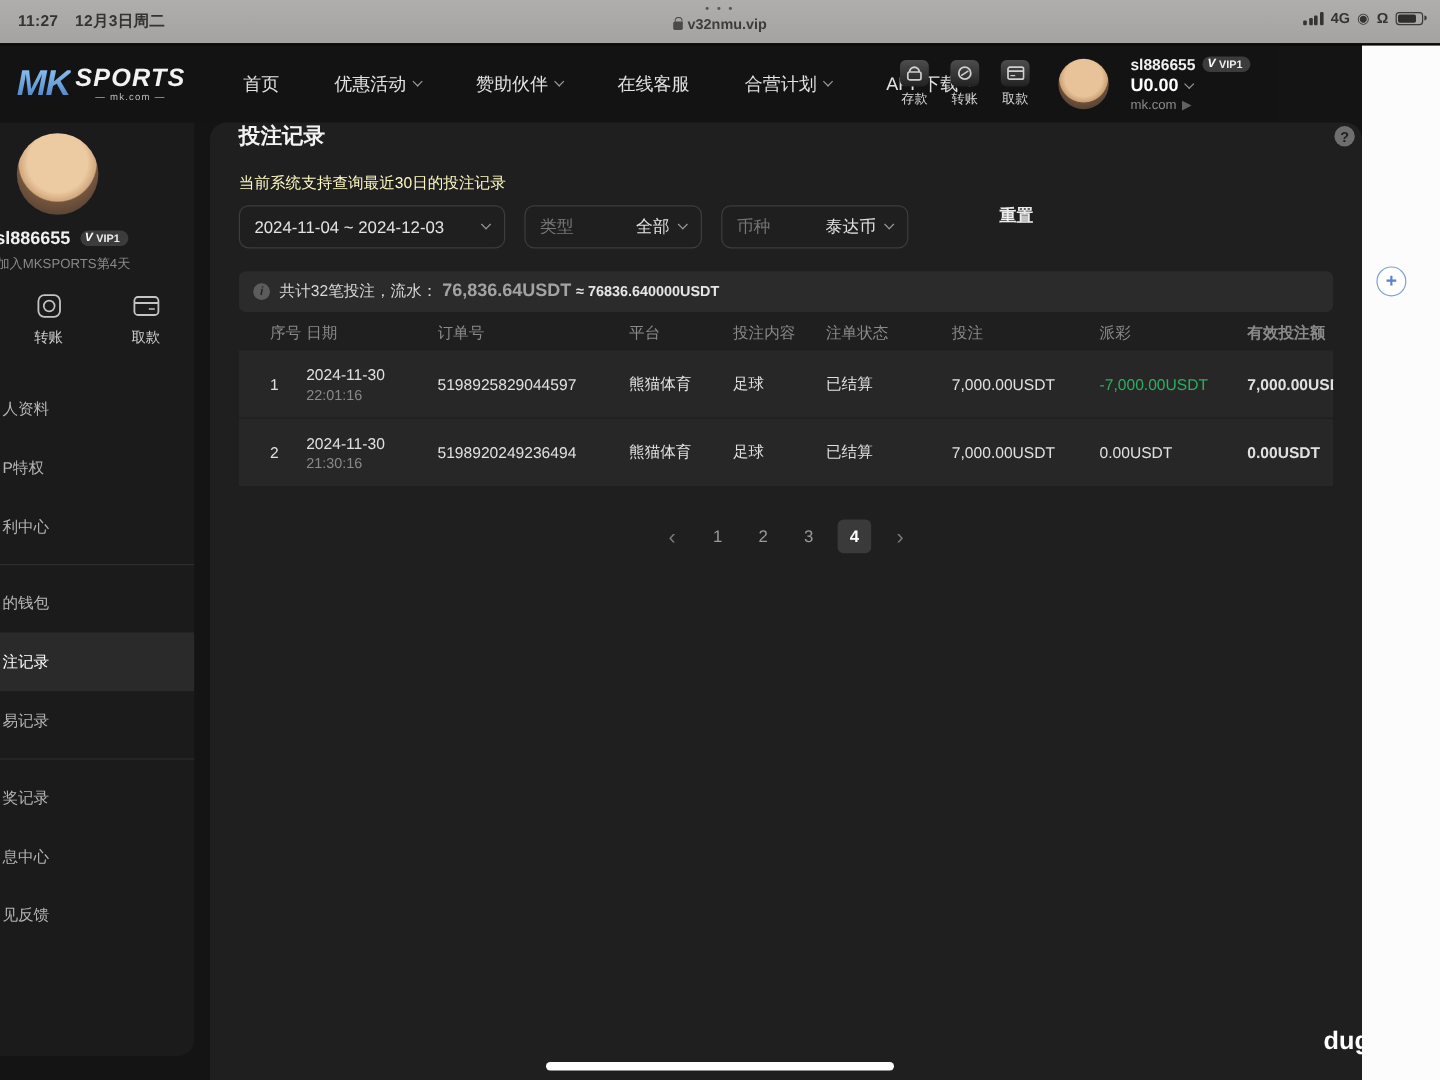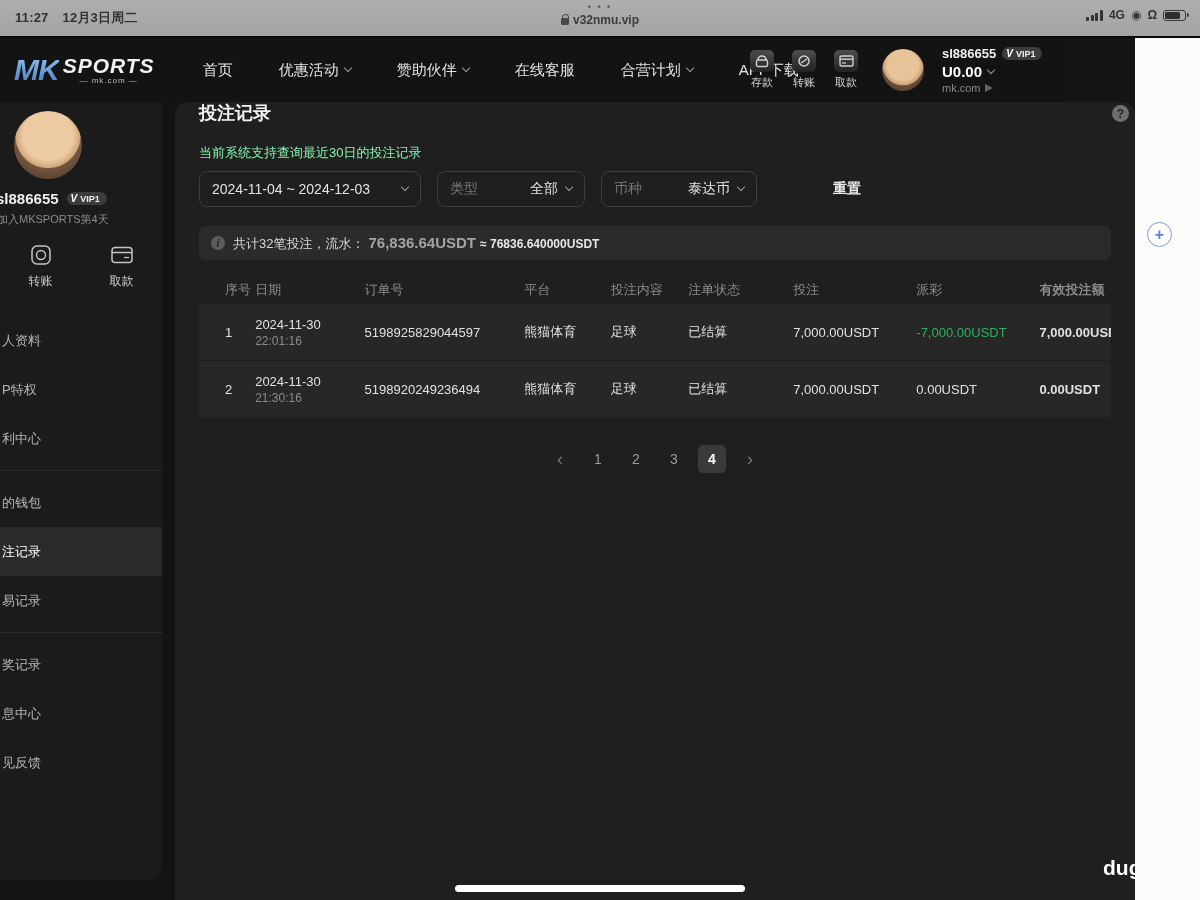--- a/index.html
+++ b/index.html
@@ -75,40 +75,40 @@
     padding-left:2px; cursor:pointer; white-space:nowrap; }
   .side-item.active { background:#2a2a2a; color:#fff; }
   .side-divider { height:1px; background:#2d2d2d; margin:7px 0; }
 
   
   .main-panel { position:absolute; top:102px; left:175px; width:960px; height:803px; background:#1f1f1f;
     border-radius:14px 14px 0 0; padding:2px 24px 0 24px; overflow:hidden; }
   .page-title { color:#f2f2f2; font-size:18px; font-weight:bold; margin-top:-3px; }
   .help-btn { position:absolute; top:3px; right:6px; width:17px; height:17px; border-radius:50%;
     background:#6e6e6e; color:#1f1f1f; font-size:12px; font-weight:bold; display:flex; align-items:center; justify-content:center; cursor:pointer; }
-  .subtitle { color:#86efac; font-size:13px; margin-top:19px; }
-  .filters { display:flex; align-items:center; margin-top:9px; }
+  .subtitle { color:#fef9c3; font-size:13px; margin-top:19px; }
+  .filters { display:flex; margin-top:9px; }
   .filter-box { height:36px; border:1px solid #3d3d3d; border-radius:8px; display:flex; align-items:center;
     padding:0 12px; cursor:pointer; }
   .fb-date { width:222px; justify-content:space-between; margin-right:16px; }
   .fb-type { width:148px; justify-content:space-between; margin-right:16px; }
   .fb-cur { width:156px; justify-content:space-between; }
   .f-value { color:#e3e3e3; font-size:14px; }
   .f-label { color:#767676; font-size:14px; }
   .f-right { display:flex; align-items:center; gap:8px; }
   .reset-btn { color:#ededed; font-size:14px; font-weight:bold; margin-left:76px; cursor:pointer; }
   .summary { margin-top:19px; height:34px; background:#2b2b2b; border-radius:6px;
     display:flex; align-items:center; padding:0 12px; gap:8px; }
   .info-icon { width:14px; height:14px; border-radius:50%; background:#5c5c5c; color:#262626;
     font-size:10px; font-weight:bold; font-style:italic; display:flex; align-items:center; justify-content:center; flex:none; }
   .summary-text { color:#d8d8d8; font-size:13px; }
   .summary-amount { color:#a3a3a3; font-size:15px; font-weight:bold; margin:0 4px; }
   .summary-approx { color:#e6e6e6; font-size:12px; font-weight:bold; }
 
-  .table { margin-top:16px; }
+  .table { margin-top:4px; }
   .thead { display:flex; align-items:center; height:28px; color:#8a8a8a; font-size:13px; }
   .trow { display:flex; align-items:center; height:57px; background:#272727; color:#e0e0e0; font-size:13px;
     border-bottom:1px solid #1f1f1f; }
   .col { padding-right:6px; overflow:hidden; white-space:nowrap; }
   .c0{width:5.5%; padding-left:26px; box-sizing:content-box; width:calc(5.5% - 26px);}
   .c0{padding-left:26px;}
   .c1{width:12%;} .c2{width:17.5%;} .c3{width:9.5%;} .c4{width:8.5%;} .c5{width:11.5%;}
   .c6{width:13.5%;} .c7{width:13.5%;} .c8{flex:1;font-weight:bold;}
   .cell-date div:first-child{color:#e0e0e0;} .cell-time{color:#8a8a8a; font-size:12px; margin-top:2px;}
   .green { color:#2fae60; }

